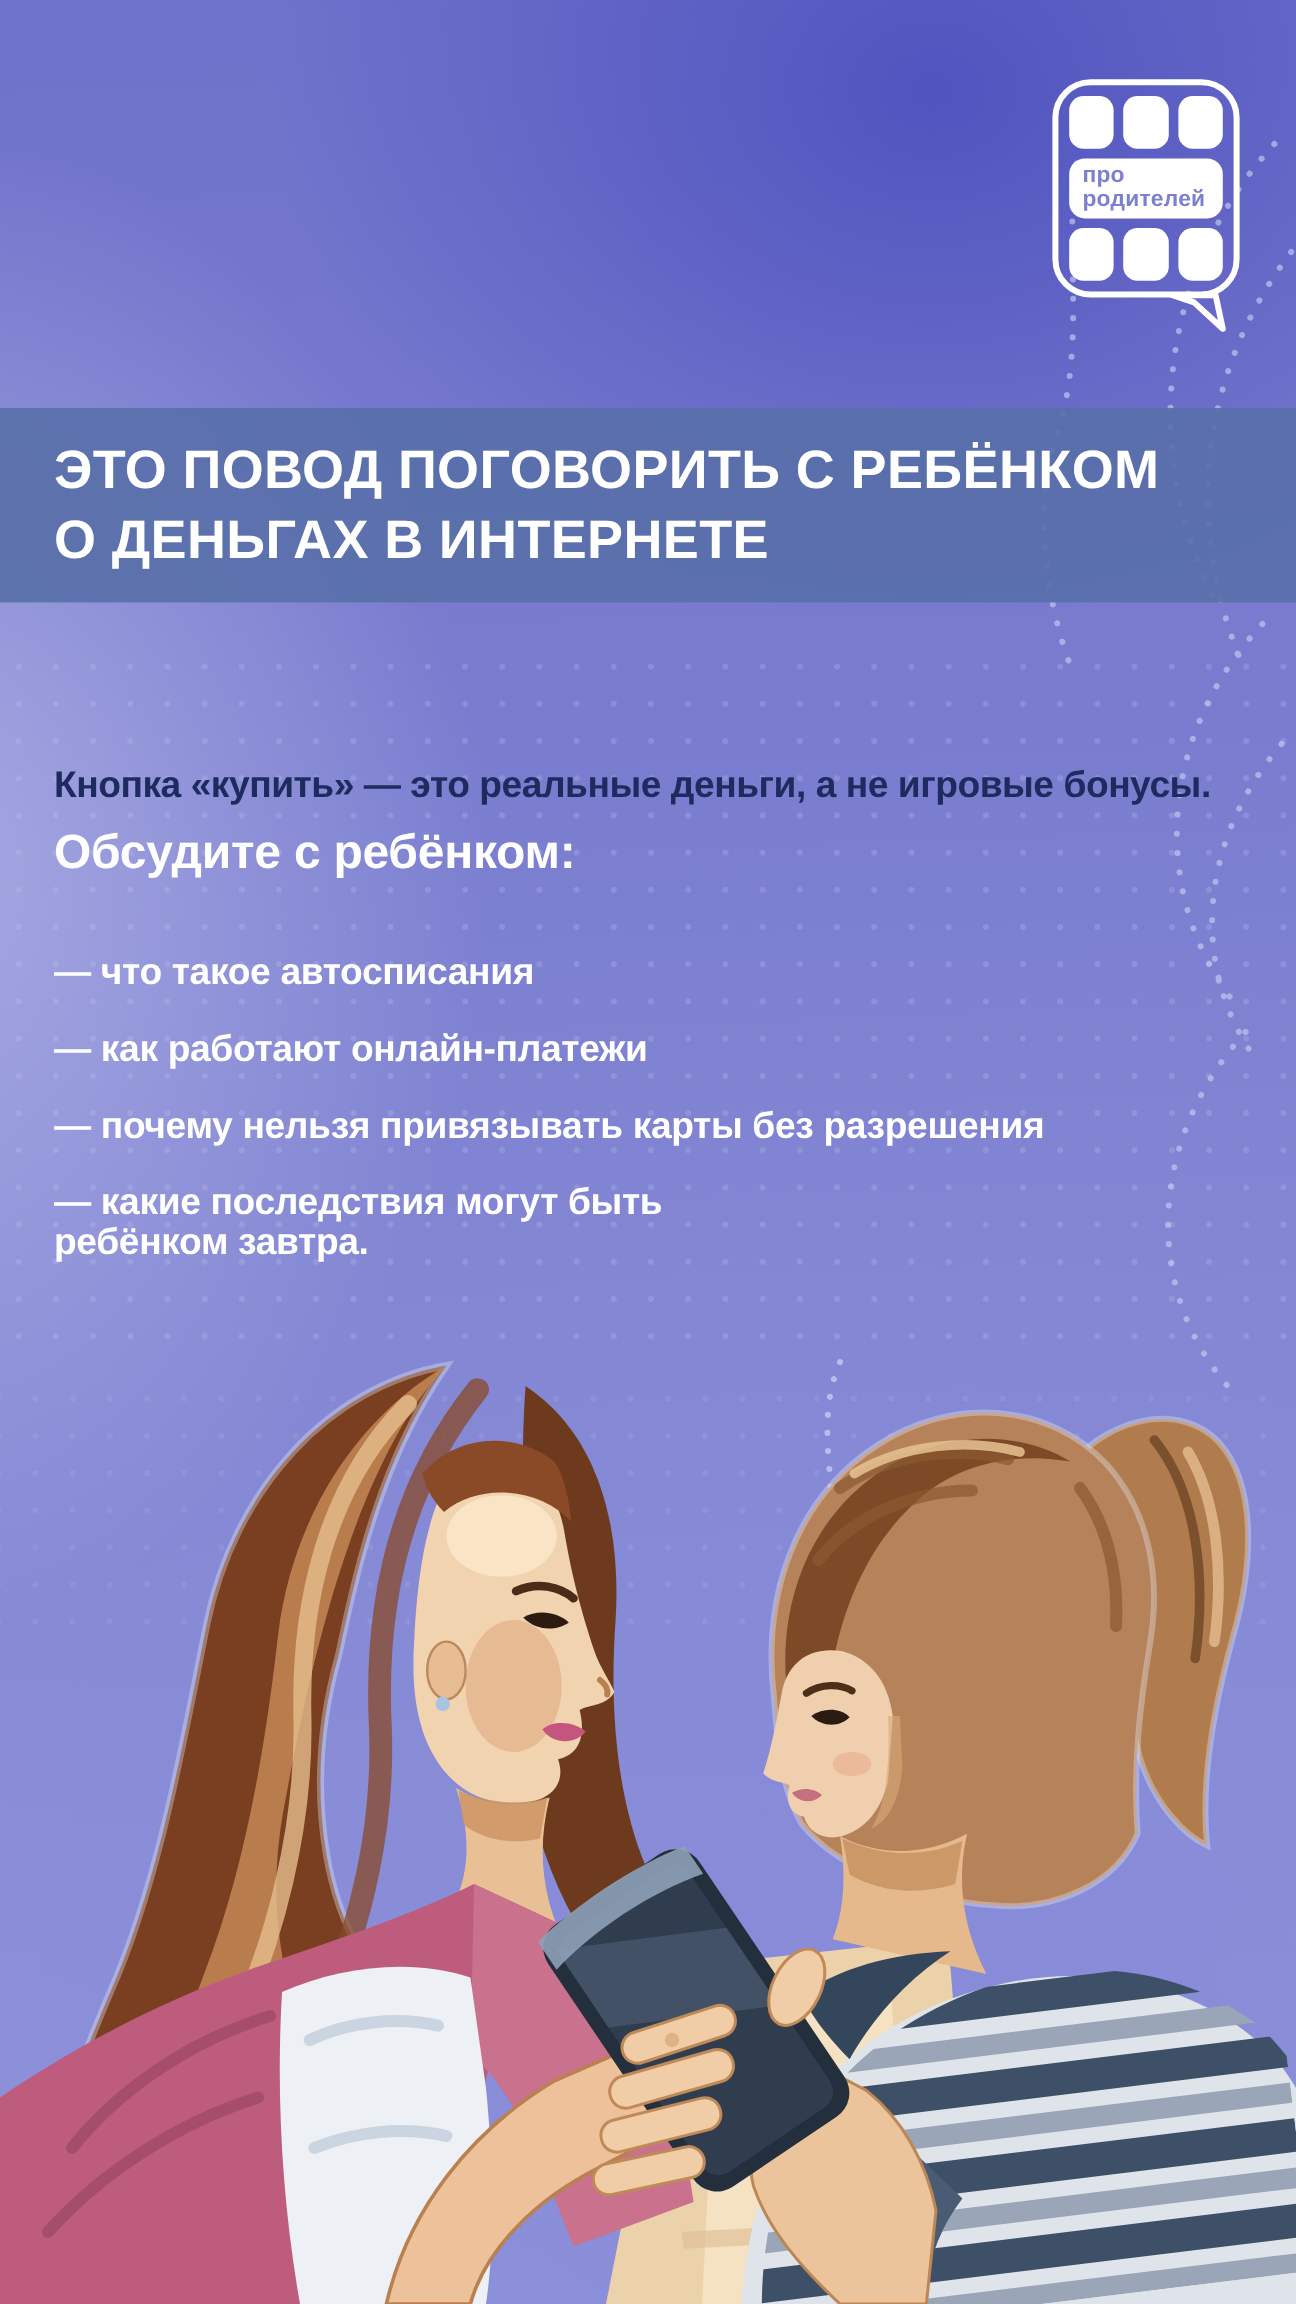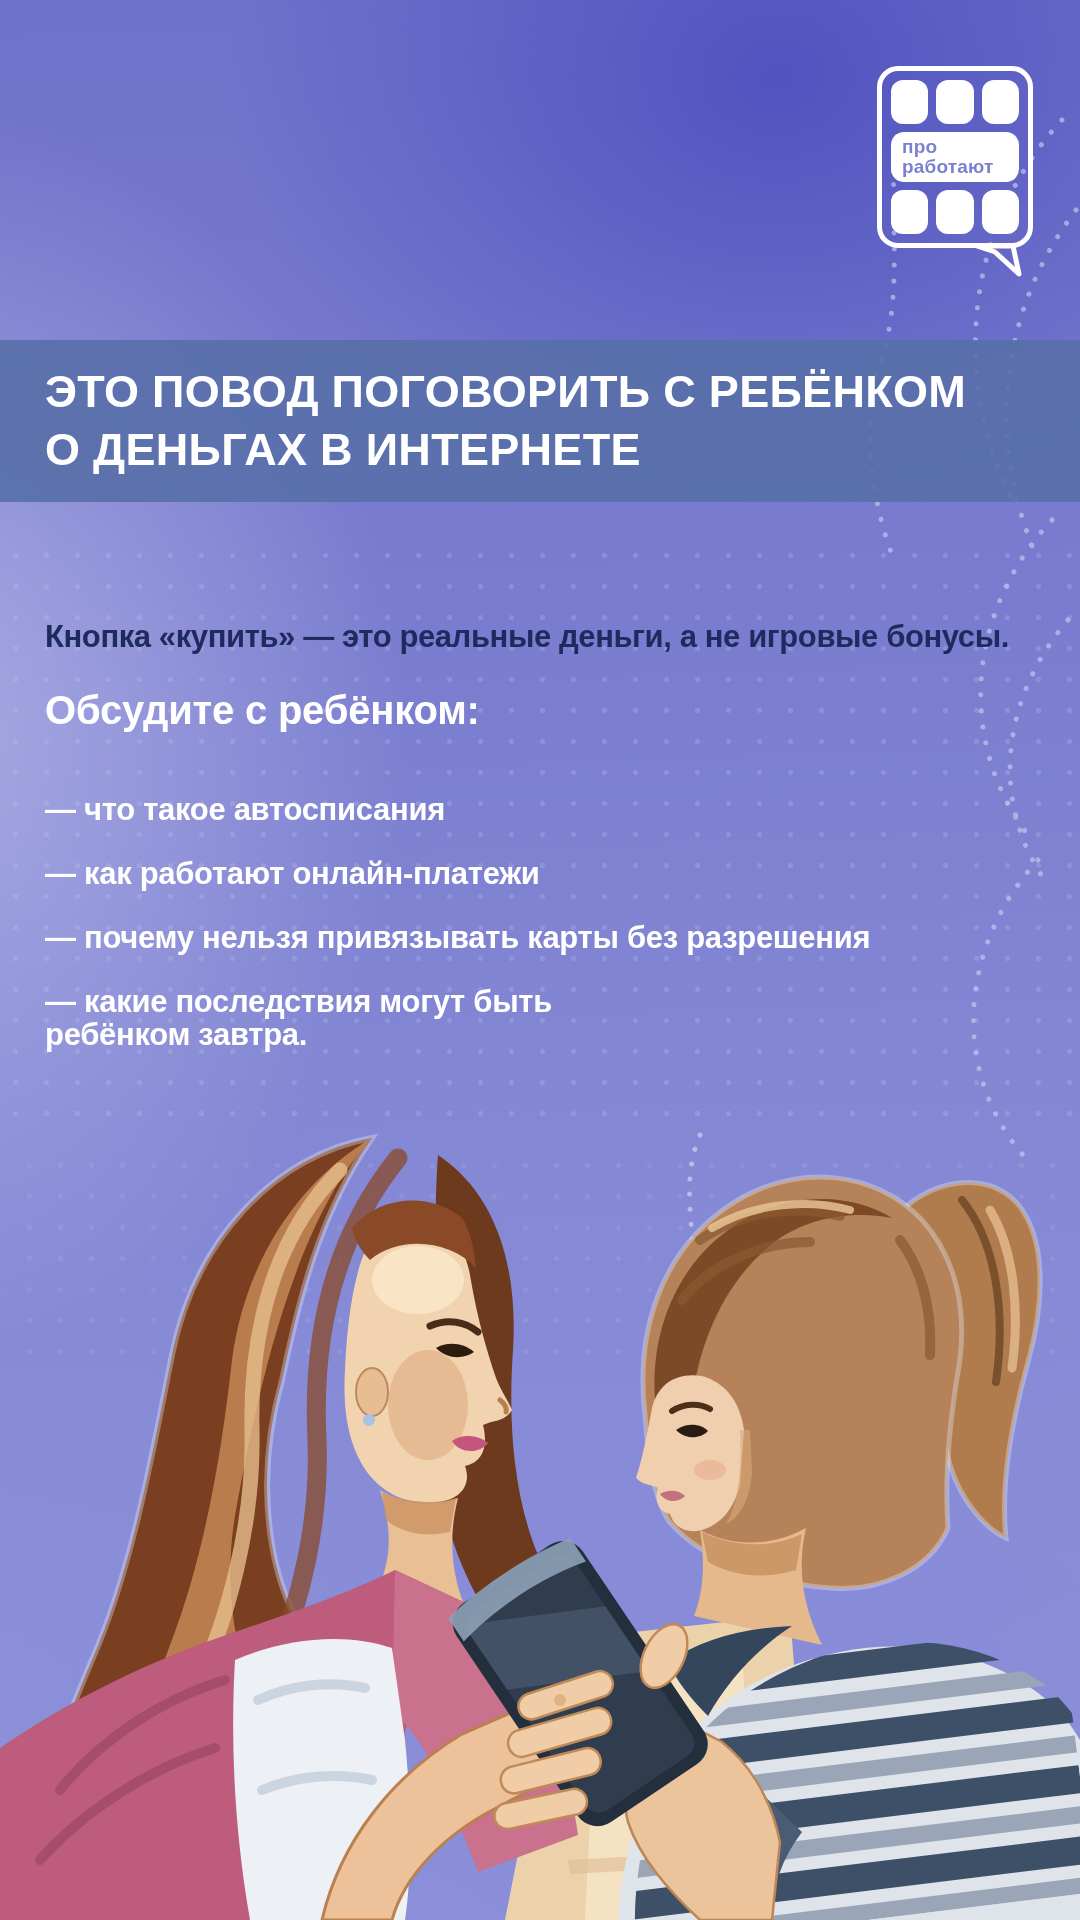--- a/index.html
+++ b/index.html
@@ -21,21 +21,21 @@
     background-image:radial-gradient(rgba(198,205,242,.6) 2.2px, transparent 2.9px);
     background-size:31px 31px;
   }
   .dot-field.a{top:540px;height:600px;opacity:.38;}
   .dot-field.b{top:1140px;height:240px;opacity:.22;background-position:14px 10px;}
   .arcs{position:absolute;pointer-events:none;}
 
   
   .logo{position:absolute;left:877px;top:66px;width:156px;}
   .logo-bubble{
-    border:5px solid #ffffff;border-radius:21px;padding:9px;
+    border:5px solid #ffffff;border-radius:32px;padding:9px;
     display:flex;flex-direction:column;gap:8px;
   }
   .logo-row{display:flex;gap:8px;}
   .logo-cell{flex:1;height:44px;background:#ffffff;border-radius:12px;}
   .logo-band{
     background:#ffffff;border-radius:13px;height:50px;
     display:flex;flex-direction:column;justify-content:center;
     padding-left:11px;
   }
   .logo-band span{
@@ -51,21 +51,21 @@
     display:flex;flex-direction:column;justify-content:center;
     padding-left:45px;box-sizing:border-box;
   }
   .banner div{
     color:#ffffff;font-weight:bold;font-size:45px;line-height:58px;
     letter-spacing:.3px;white-space:nowrap;
   }
 
   
   .txt{position:absolute;left:45px;white-space:nowrap;font-weight:bold;}
-  .lead{top:619px;color:#1e2b5e;font-size:31px;letter-spacing:-.4px;}
+  .lead{top:636px;color:#1e2b5e;font-size:31px;letter-spacing:-.4px;}
   .subhead{top:688px;color:#ffffff;font-size:40px;letter-spacing:-.2px;}
   .list{top:770px;}
   .list div{
     color:#ffffff;font-size:31px;line-height:48px;font-weight:bold;
     letter-spacing:-.3px;white-space:nowrap;margin-top:16px;
   }
   .closing{top:1008px;}
   .closing div{
     color:#ffffff;font-size:31px;line-height:53px;font-weight:bold;
     letter-spacing:-.3px;white-space:nowrap;
@@ -96,21 +96,21 @@
 
   <div class="logo">
     <div class="logo-bubble">
       <div class="logo-row">
         <div class="logo-cell"></div>
         <div class="logo-cell"></div>
         <div class="logo-cell"></div>
       </div>
       <div class="logo-band">
         <span>про</span>
-        <span>работают</span>
+        <span>родителей</span>
       </div>
       <div class="logo-row">
         <div class="logo-cell"></div>
         <div class="logo-cell"></div>
         <div class="logo-cell"></div>
       </div>
     </div>
     <svg class="logo-tail" width="52" height="34" viewBox="0 0 52 34">
       <path d="M4,2 L40,2 L46,30 L22,8 Z" fill="none" stroke="#ffffff" stroke-width="5" stroke-linejoin="round"></path>
     </svg>

